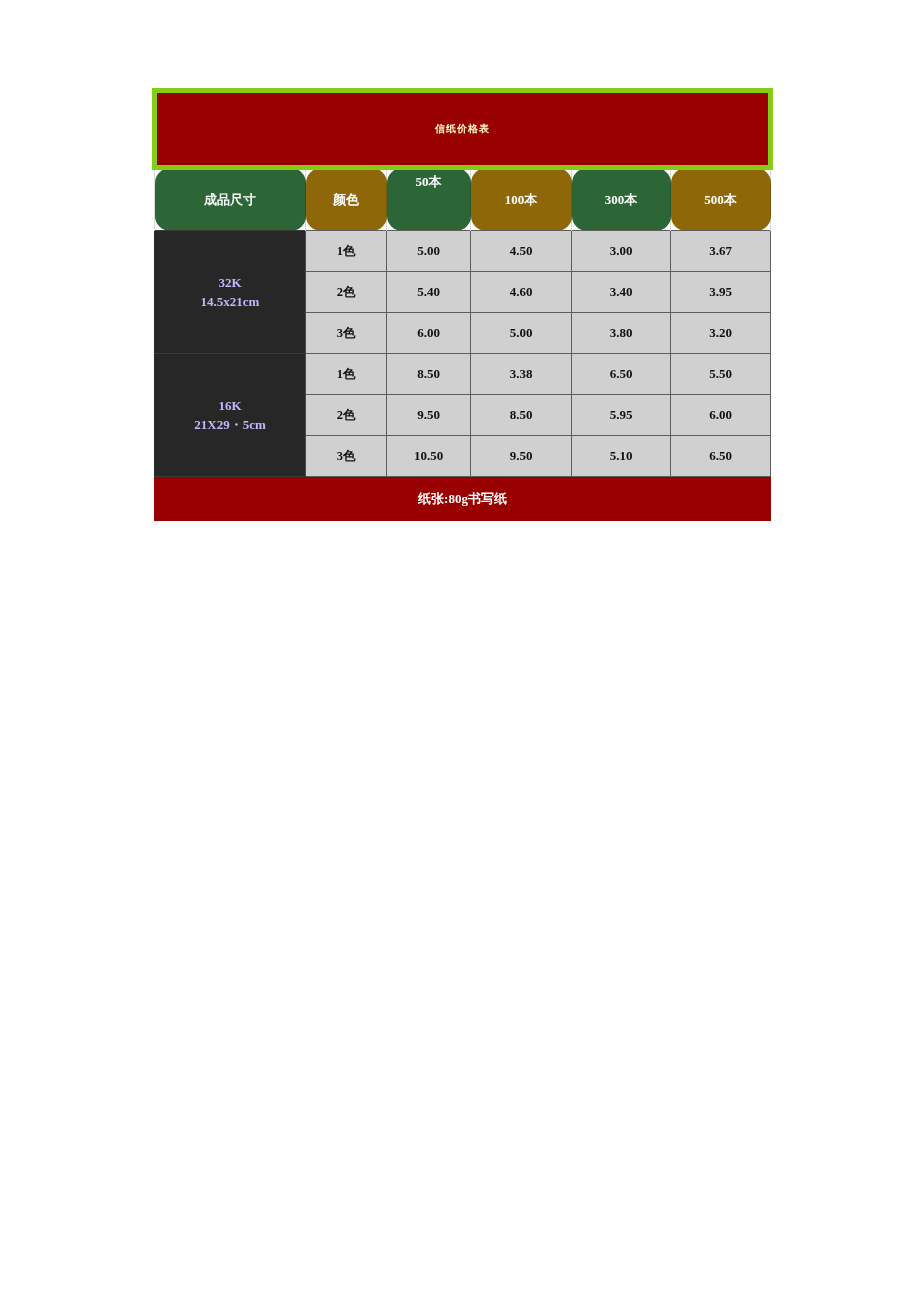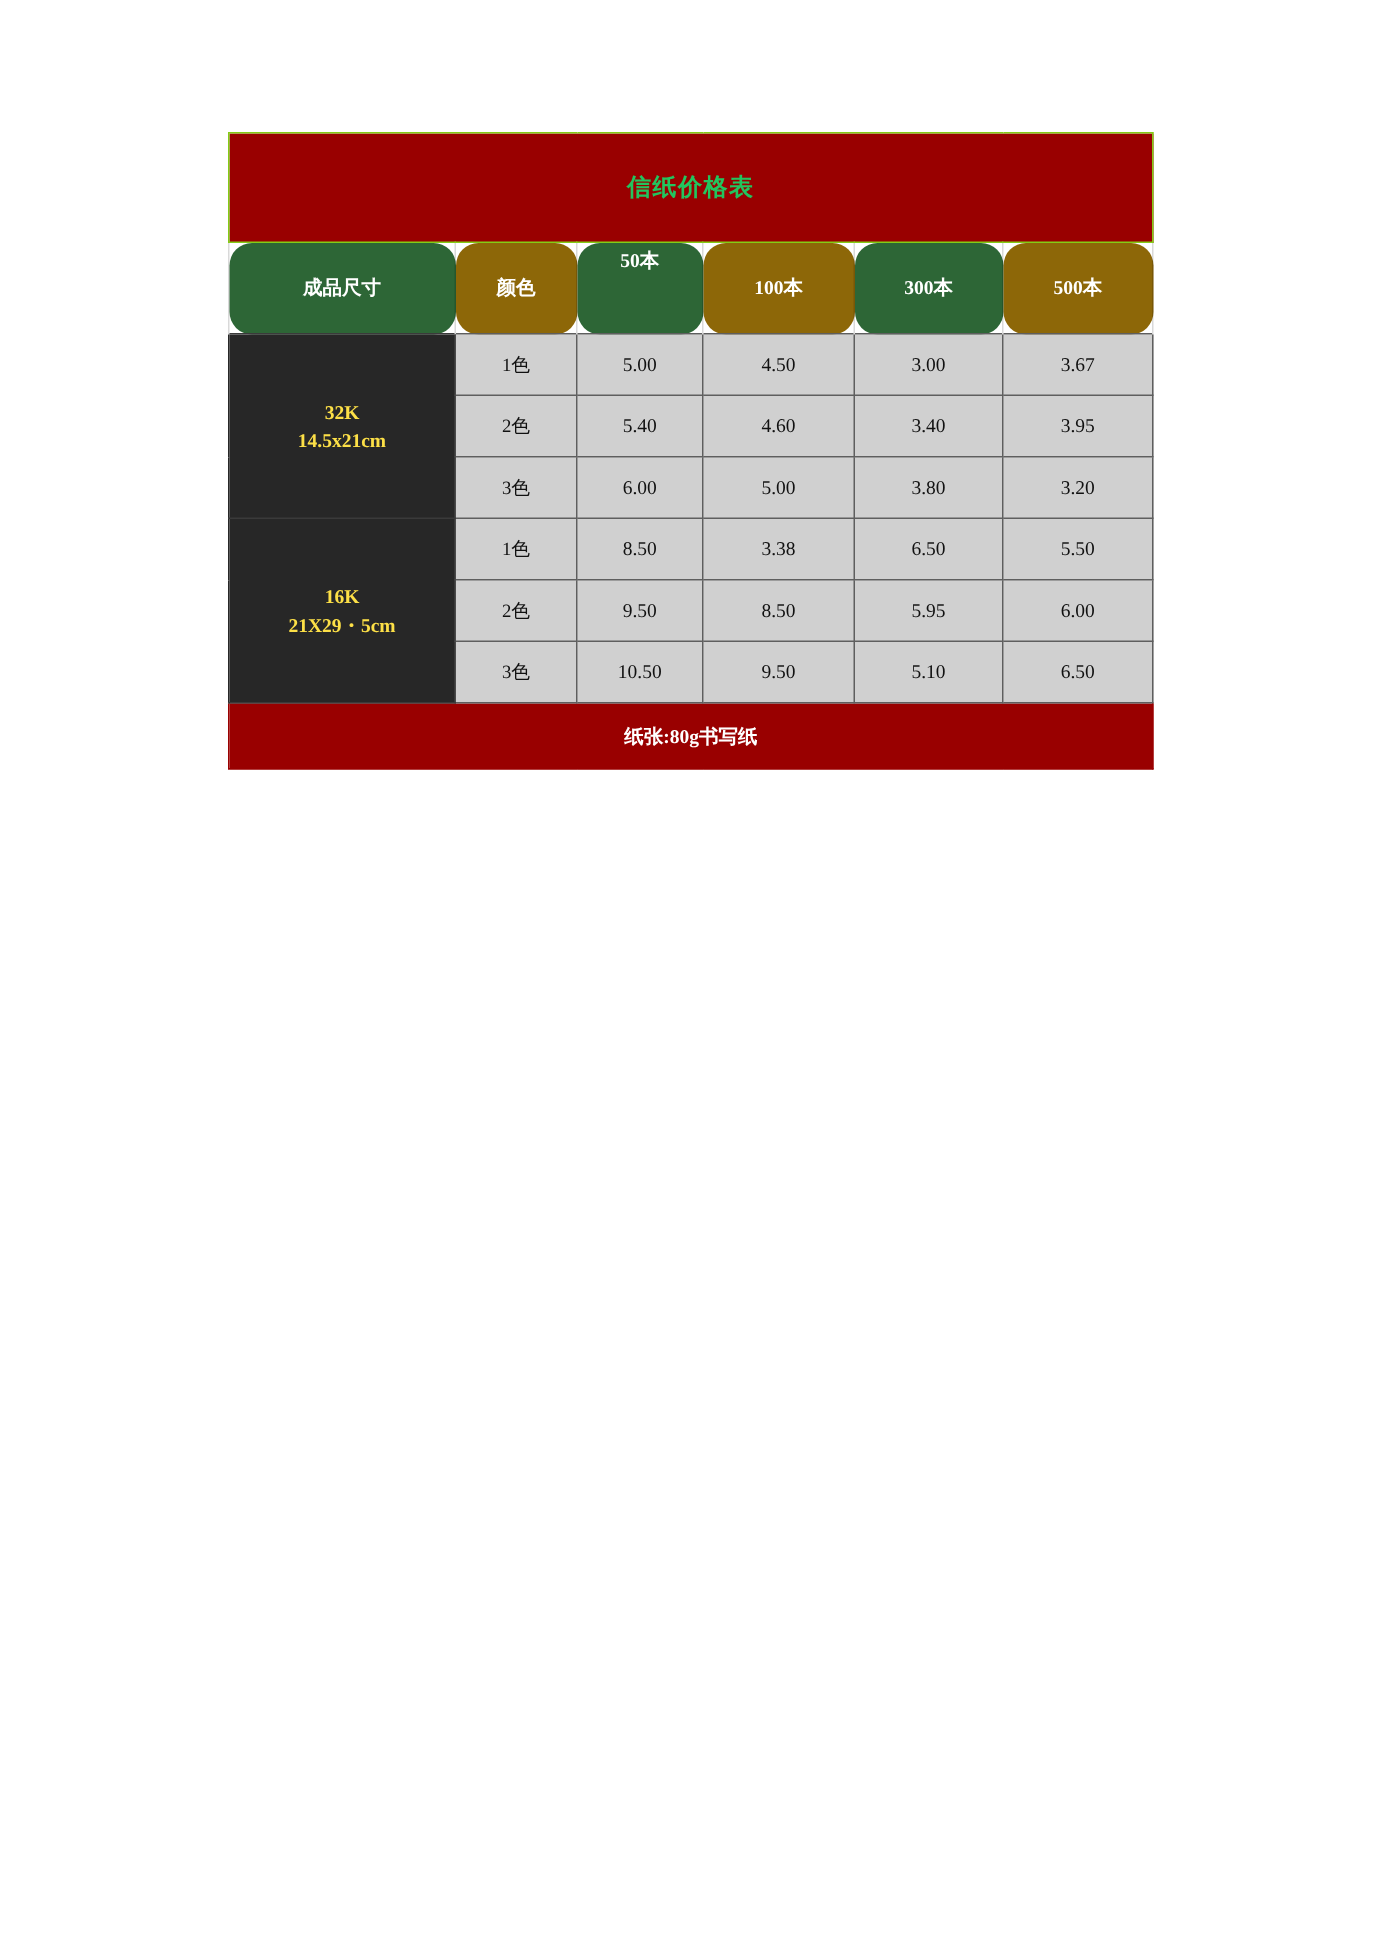--- a/index.html
+++ b/index.html
@@ -36,64 +36,64 @@
   table.price-table td {
     padding: 0;
     margin: 0;
     vertical-align: middle;
     text-align: center;
   }
 
   
   .title-cell {
     background: #990000;
-    color: #22c55e;
+    color: #fef9c3;
     height: 72px;
-    font-size: 16px;
+    font-size: 10px;
     font-weight: bold;
     letter-spacing: 1px;
-    border: 1px solid #84cc16;
+    border: 5px solid #84cc16;
   }
 
   
   .hdr {
     height: 57px;
     color: #ffffff;
     font-size: 13px;
     font-weight: bold;
     border-left: 1px solid rgba(0,0,0,0.15);
     border-right: 1px solid rgba(0,0,0,0.15);
     border-radius: 15px;
   }
   .hdr.green { background: #2d6636; }
   .hdr.gold  { background: #8d6708; margin-left: 28px; }
   .hdr.top-align { vertical-align: top; padding-top: 3px; }
 
   
   .label-cell {
     background: #272727;
-    color: #fde047;
+    color: #c4b5fd;
     font-size: 13px;
     font-weight: bold;
     line-height: 1.5;
     border-top: 1px solid #3a3a3a;
     border-bottom: 1px solid #3a3a3a;
     border-left: 1px solid #272727;
     border-right: 1px solid #4a4a4a;
   }
   .label-cell .ln1 { display:block; }
   .label-cell .ln2 { display:block; }
 
   
   .data-cell {
     background: #d0d0d0;
     color: #111111;
     height: 40px;
     font-size: 13px;
-    font-weight: normal;
+    font-weight: bold;
     border: 1px solid #5e5e5e;
   }
   .data-cell.colorlabel { font-size: 12.5px; }
 
   
   .footer-cell {
     background: #990000;
     color: #ffffff;
     height: 43px;
     font-size: 13px;

